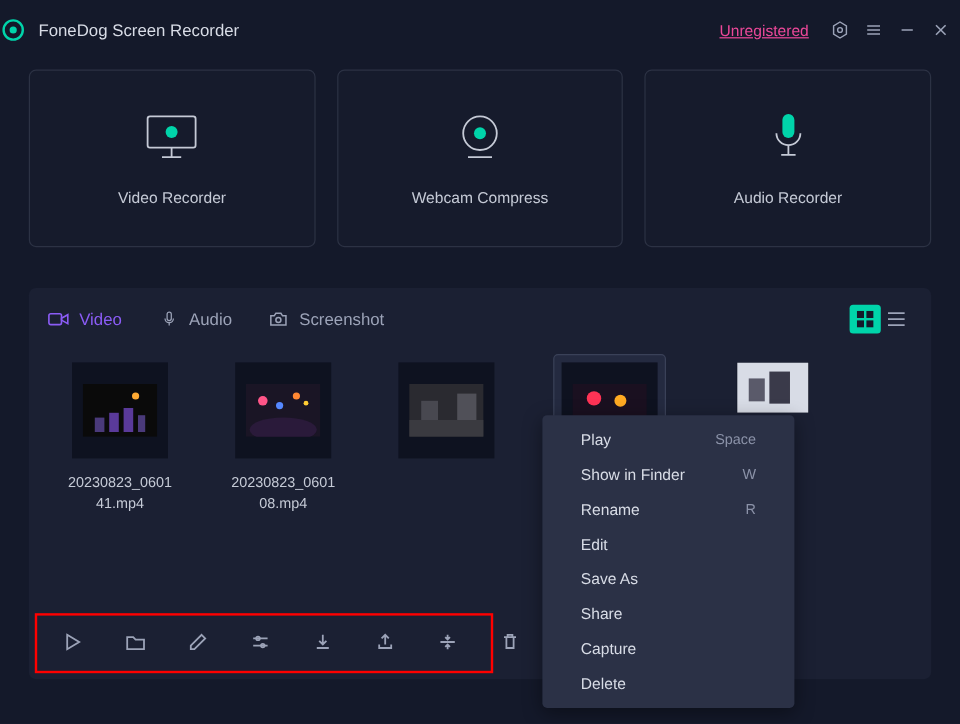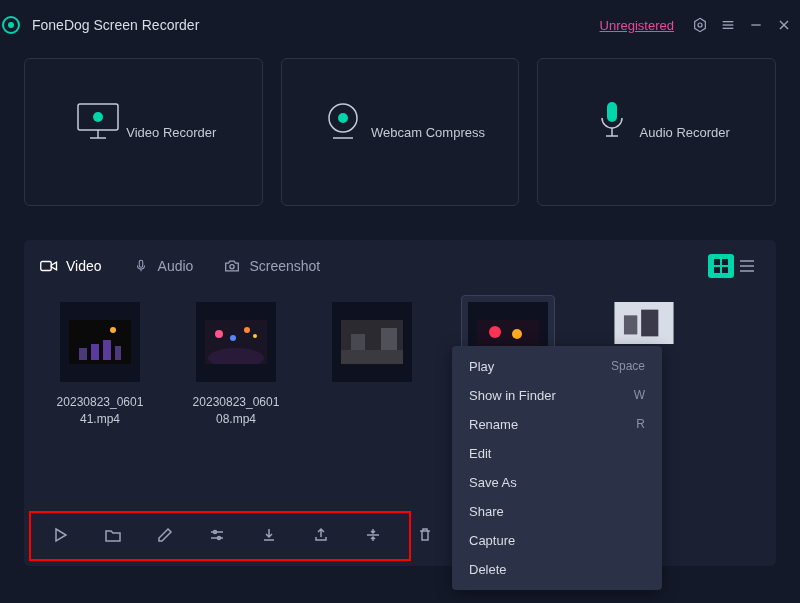--- a/index.html
+++ b/index.html
@@ -61,21 +61,21 @@
     display: flex;
     gap: 18px;
     padding: 8px 24px 18px 24px;
   }
   .card {
     flex: 1;
     border: 1px solid #2c3244;
     border-radius: 6px;
     height: 148px;
     display: flex;
-    flex-direction: row;
+    flex-direction: column;
     align-items: center;
     justify-content: center;
     cursor: pointer;
     background: #161b2c;
   }
   .card-icon {
     width: 56px; height: 42px;
     display: flex;
     align-items: center;
     justify-content: center;
@@ -102,21 +102,21 @@
   }
   .tab {
     display: flex;
     align-items: center;
     gap: 8px;
     margin-right: 30px;
     font-size: 14px;
     color: #9ca3b8;
     cursor: pointer;
   }
-  .tab.active { color: #ffffff; }
+  .tab.active { color: #8b5cf6; }
   .tab svg { width: 18px; height: 14px; }
   .view-toggle {
     margin-left: auto;
     display: flex;
     gap: 0;
   }
   .view-btn {
     width: 26px; height: 24px;
     display: flex; align-items: center; justify-content: center;
     color: #9ca3b8;
@@ -197,21 +197,21 @@
     width: 210px;
     background: #2b3146;
     border-radius: 4px;
     padding: 6px 0;
     font-size: 13px;
     box-shadow: 0 4px 16px rgba(0,0,0,.4);
   }
   .menu-item {
     display:flex;
     justify-content: space-between;
-    padding: 7px 17px;
+    padding: 7px 32px;
     color: #d8dce6;
     cursor:pointer;
   }
   .menu-item .sc { color: #8b92a8; font-size: 12px;}
 </style>
 </head>
 <body>
 
 <div class="header">
   <div class="logo"></div>

